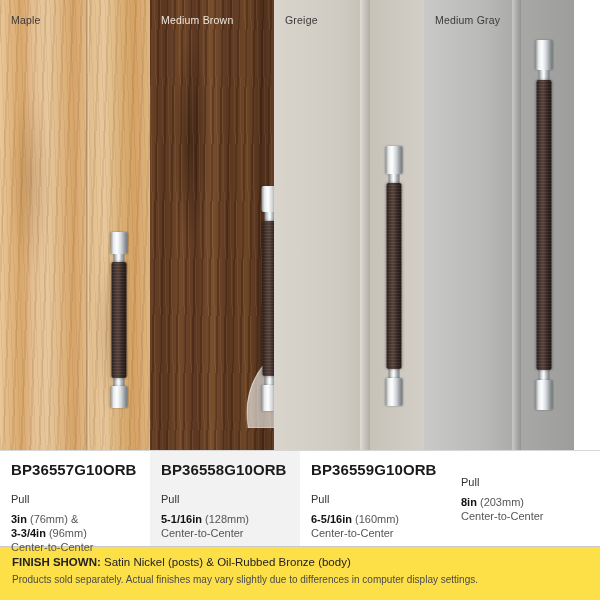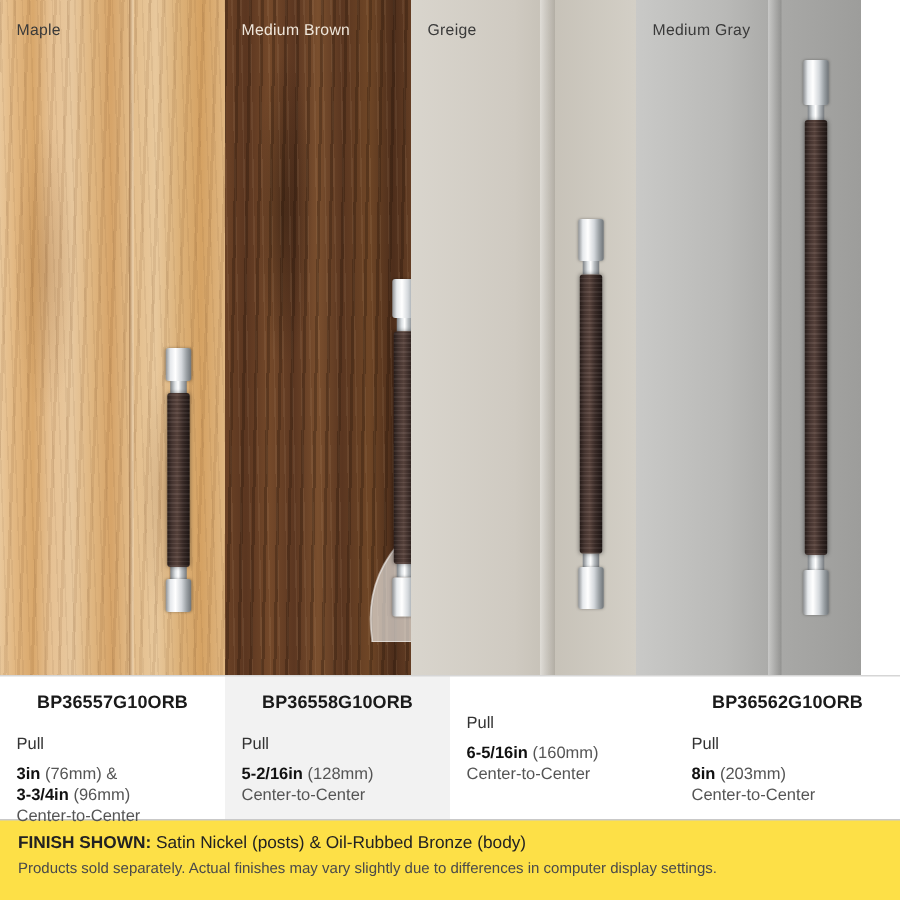--- a/index.html
+++ b/index.html
@@ -154,25 +154,24 @@
     background: #fff;
   }
   .sku {
     width: 150px;
     box-sizing: border-box;
     padding: 10px 11px 0 11px;
     border-top: 1px solid #d6d6d6;
   }
   .sku.alt { background: #f2f2f2; }
   .sku-code {
-    font-size: 12px;
+    font-size: 15px;
     font-weight: bold;
     color: #1a1a1a;
     letter-spacing: .1px;
-    text-align: center;
   }
   .sku-type {
     font-size: 11px;
     color: #333;
     margin-top: 15px;
   }
   .sku-dims {
     font-size: 11px;
     color: #333;
     margin-top: 7px;
@@ -272,37 +271,37 @@
         <b>3-3/4in</b>
         <span class="light">(96mm)</span><br>
         <span class="light">Center-to-Center</span>
       </div>
     </div>
 
     <div class="sku alt">
       <div class="sku-code">BP36558G10ORB</div>
       <div class="sku-type">Pull</div>
       <div class="sku-dims">
-        <b>5-2/16in</b>
+        <b>5-1/16in</b>
         <span class="light">(128mm)</span><br>
         <span class="light">Center-to-Center</span>
       </div>
     </div>
 
     <div class="sku">
+      <div class="sku-code">BP36559G10ORB</div>
       <div class="sku-type">Pull</div>
       <div class="sku-dims">
         <b>6-5/16in</b>
         <span class="light">(160mm)</span><br>
         <span class="light">Center-to-Center</span>
       </div>
     </div>
 
     <div class="sku">
-      <div class="sku-code">BP36562G10ORB</div>
       <div class="sku-type">Pull</div>
       <div class="sku-dims">
         <b>8in</b>
         <span class="light">(203mm)</span><br>
         <span class="light">Center-to-Center</span>
       </div>
     </div>
   </div>
 
   <div class="footer">

